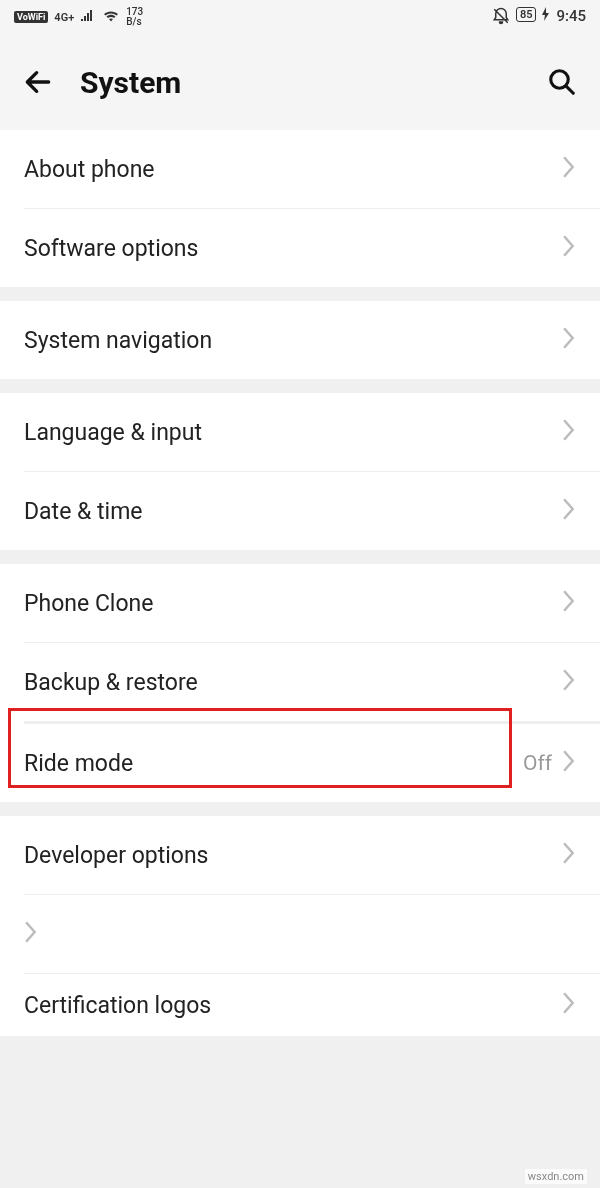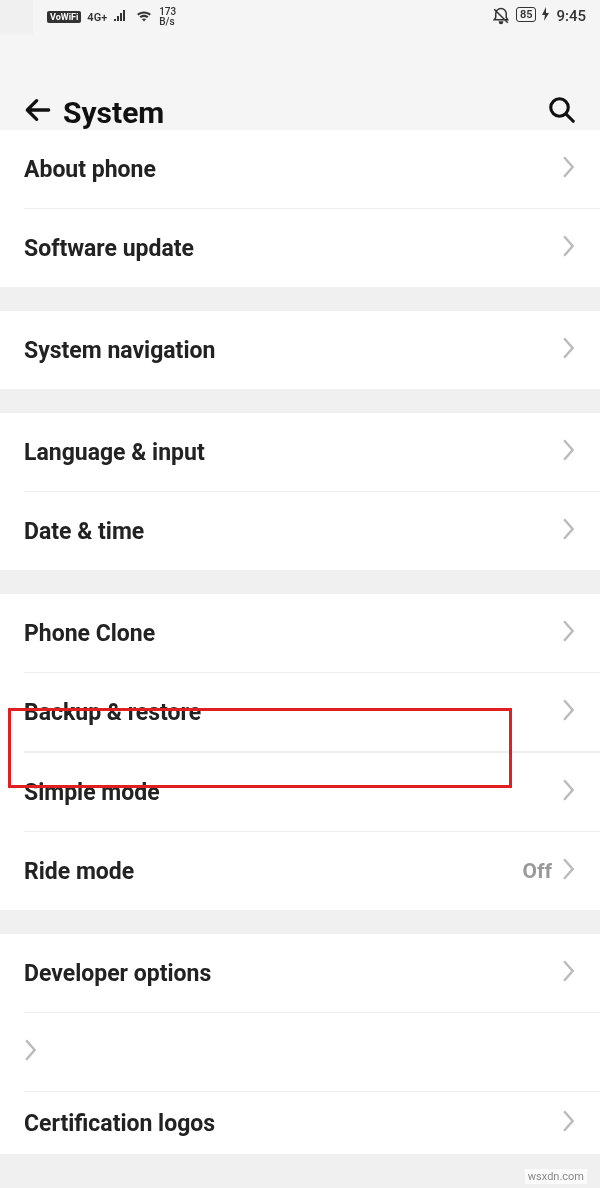--- a/index.html
+++ b/index.html
@@ -14,21 +14,20 @@
     .status-bar {
       height: 34px;
       display: flex;
       justify-content: space-between;
       align-items: center;
       padding: 0 14px;
       background: #f5f5f5;
       font-size: 14px;
       font-weight: 500;
       color: #333;
-      margin-left: 33px;
     }
     .status-left {
       display: flex;
       align-items: center;
       gap: 6px;
     }
     .status-right {
       display: flex;
       align-items: flex-start;
       gap: 6px;
@@ -48,24 +47,24 @@
       border-radius: 3px;
       padding: 0 3px;
       font-size: 11px;
       font-weight: 600;
       display:flex;
       align-items:center;
     }
     .header {
       height: 96px;
       display: flex;
-      align-items: flex-end;
+      align-items: center;
       padding: 0 18px;
       background: #f5f5f5;
-      gap: 5px;
+      gap: 22px;
     }
     .back-btn {
       display:flex;
       align-items:center;
       justify-content:center;
       width: 40px;
       height: 40px;
     }
     .header-title {
       font-size: 30px;
@@ -75,22 +74,21 @@
     }
     .search-btn {
       display:flex;
       align-items:center;
       justify-content:center;
       width: 40px;
       height: 40px;
     }
     .group {
       background: #fff;
-      margin-bottom: 24px;
-      font-weight: bold;
+      margin-bottom: 14px;
     }
     .group:last-of-type { margin-bottom: 0; }
     .row {
       display: flex;
       align-items: center;
       min-height: 78px;
       padding: 0 24px;
       position: relative;
     }
     .row-label {
@@ -186,21 +184,21 @@
 
 <div class="group">
   <div class="row">
     <span class="row-label">About phone</span>
     <span class="chevron"><svg width="14" height="22" viewBox="0 0 10 18">
           <path d="M1 1l7 8-7 8" fill="none" stroke="#bbb" stroke-width="2"></path>
         </svg></span>
   </div>
   <div class="divider"></div>
   <div class="row">
-    <span class="row-label">Software update</span>
+    <span class="row-label">Software options</span>
     <span class="chevron"><svg width="14" height="22" viewBox="0 0 10 18">
           <path d="M1 1l7 8-7 8" fill="none" stroke="#bbb" stroke-width="2"></path>
         </svg></span>
   </div>
 </div>
 
 <div class="group">
   <div class="row">
     <span class="row-label">System navigation</span>
     <span class="chevron"><svg width="14" height="22" viewBox="0 0 10 18">
@@ -234,26 +232,20 @@
   </div>
   <div class="divider"></div>
   <div class="row">
     <span class="row-label">Backup &amp; restore</span>
     <span class="chevron"><svg width="14" height="22" viewBox="0 0 10 18">
           <path d="M1 1l7 8-7 8" fill="none" stroke="#bbb" stroke-width="2"></path>
         </svg></span>
   </div>
   <div class="divider"></div>
   <div class="divider"></div>
-  <div class="row">
-    <span class="row-label">Simple mode</span>
-    <span class="chevron"><svg width="14" height="22" viewBox="0 0 10 18">
-          <path d="M1 1l7 8-7 8" fill="none" stroke="#bbb" stroke-width="2"></path>
-        </svg></span>
-  </div>
   <div class="divider"></div>
   <div class="row">
     <span class="row-label">Ride mode</span>
     <span class="row-value">Off</span>
     <span class="chevron"><svg width="14" height="22" viewBox="0 0 10 18">
           <path d="M1 1l7 8-7 8" fill="none" stroke="#bbb" stroke-width="2"></path>
         </svg></span>
   </div>
 </div>
 

